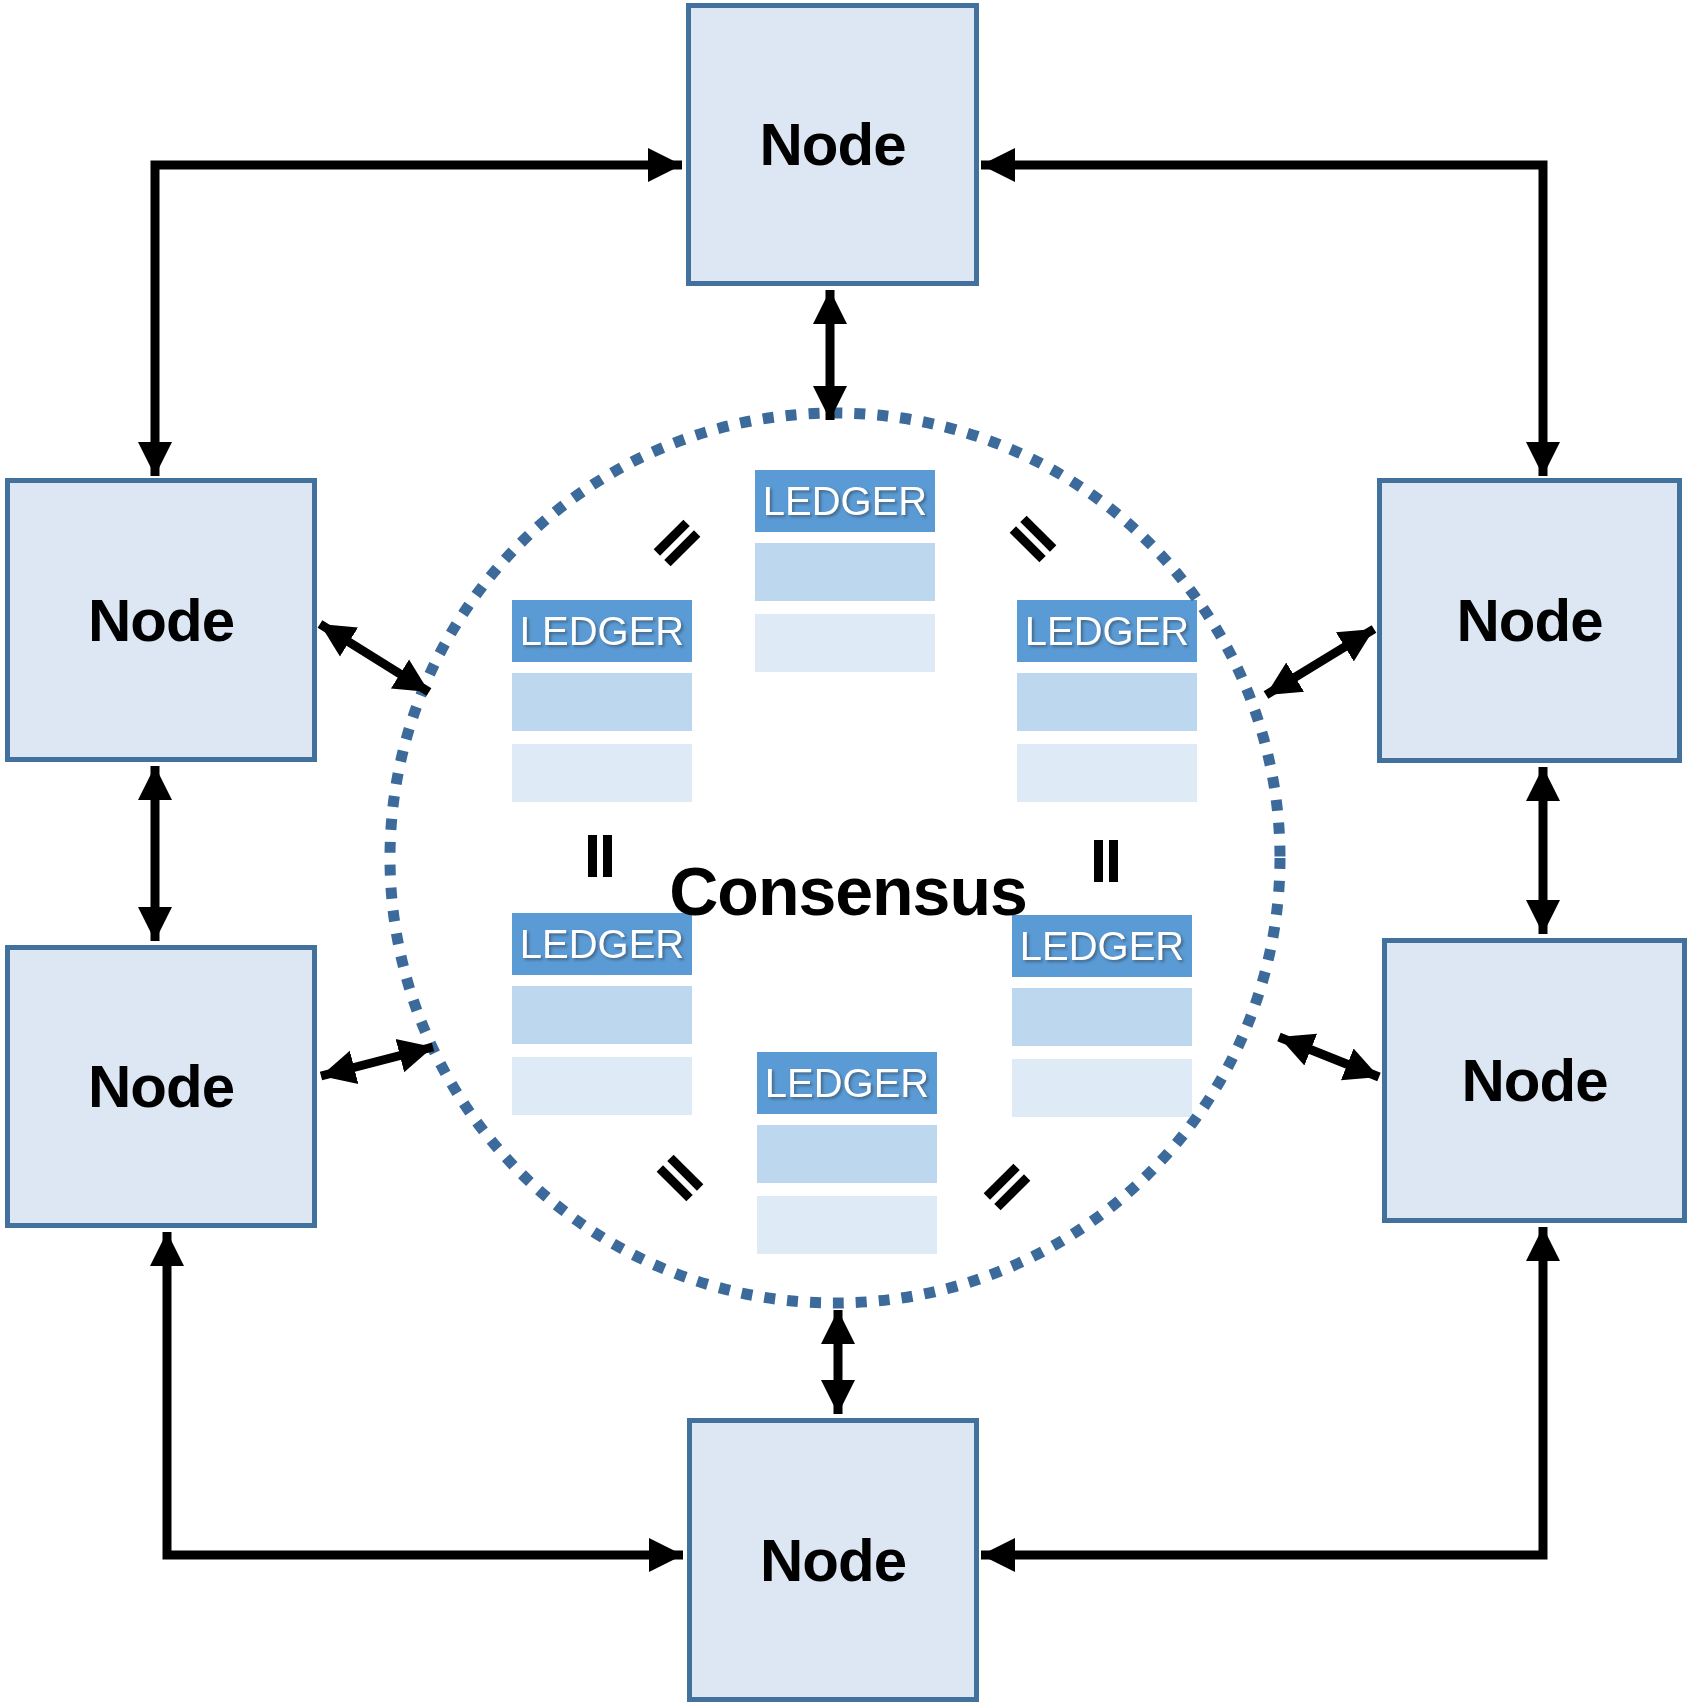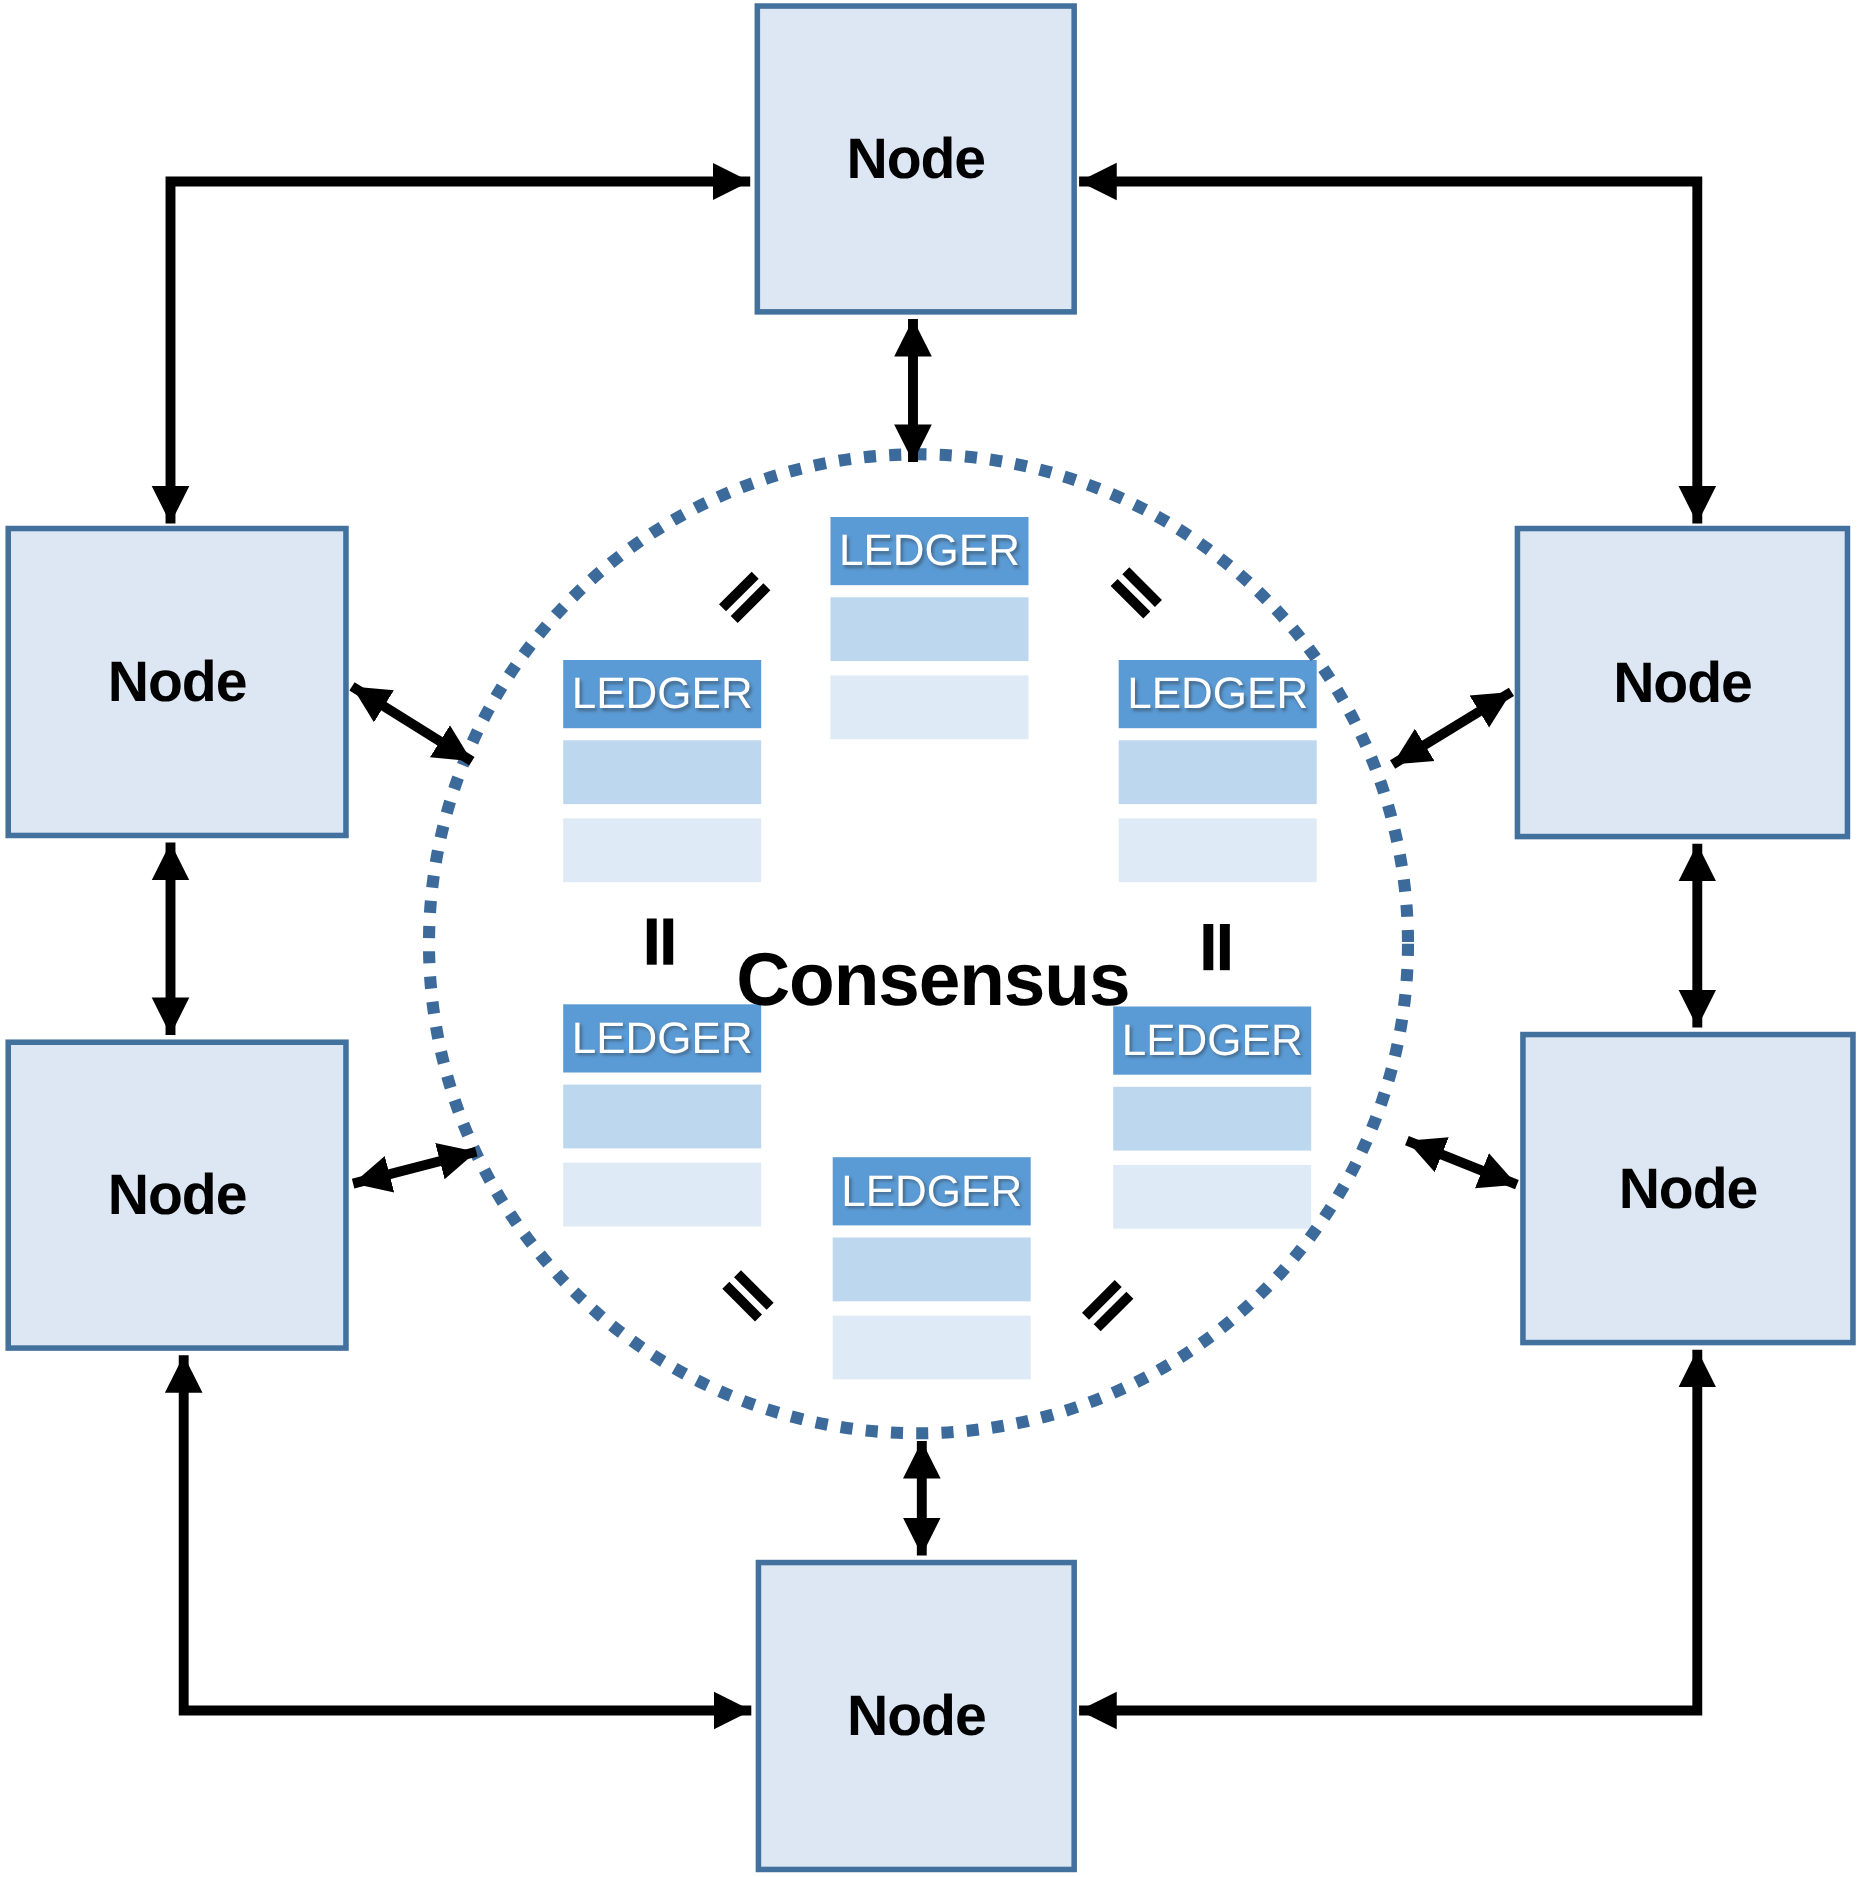--- a/index.html
+++ b/index.html
@@ -12,21 +12,21 @@
   }
   
   .node-box{
     position:absolute;
     box-sizing:border-box;
     background:var(--node-fill);
     border:5px solid var(--node-border);
     display:flex;align-items:center;justify-content:center;
   }
   .node-label{
-    font-size:52px;font-weight:bold;color:var(--text-color);
+    font-size:60px;font-weight:bold;color:var(--text-color);
     letter-spacing:-1px;
   }
   .nb-top        {left:686px; top:3px;    width:293px; height:283px;}
   .nb-left-top   {left:5px;   top:478px;  width:312px; height:284px;}
   .nb-left-bottom{left:5px;   top:945px;  width:312px; height:283px;}
   .nb-right-top  {left:1377px;top:478px;  width:305px; height:285px;}
   .nb-right-bot  {left:1382px;top:938px;  width:305px; height:285px;}
   .nb-bottom     {left:687px; top:1418px; width:292px; height:284px;}
 
   

